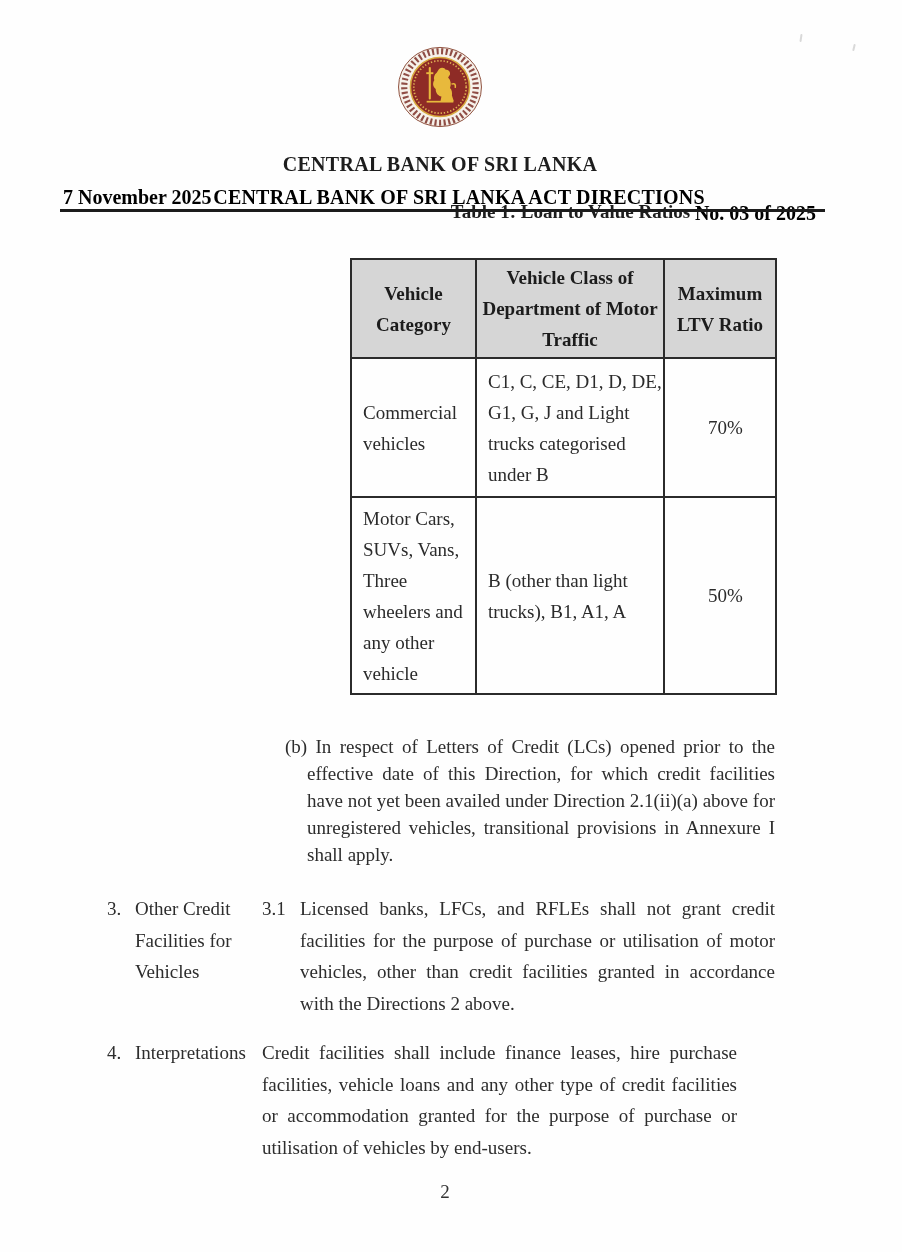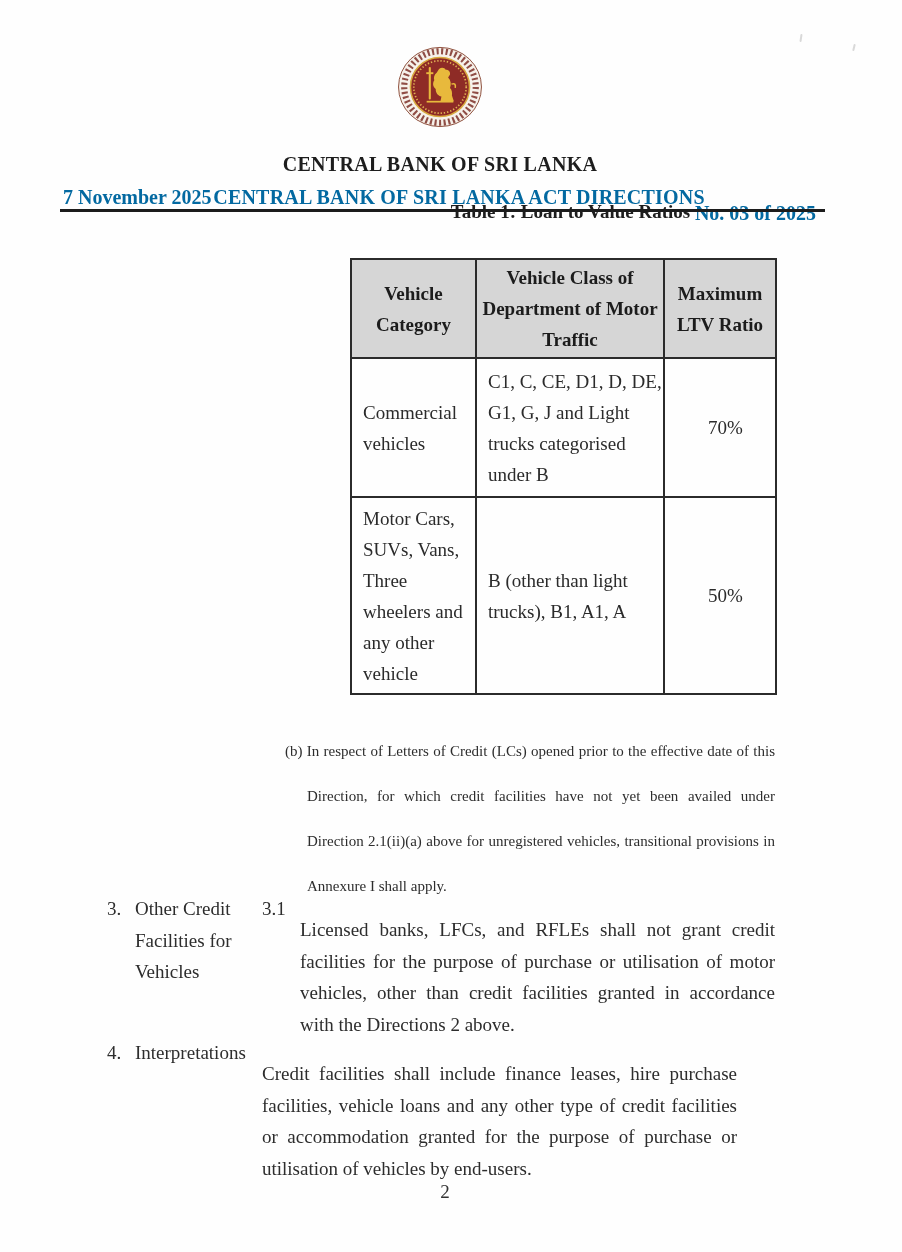--- a/index.html
+++ b/index.html
@@ -23,21 +23,21 @@
   .org-title {
     position: absolute;
     left: 0; top: 153px; width: 880px;
     text-align: center;
     font-size: 20px; font-weight: bold; color: #1d1d1d;
     letter-spacing: 0.3px;
   }
   .header-row {
     position: absolute;
     left: 0; top: 186px; width: 902px; height: 24px;
-    font-size: 20px; font-weight: bold; color: #0369a1;
+    font-size: 20px; font-weight: bold; color: #000000;
   }
   .doc-date   { position: absolute; left: 63px; top: 0; }
   .doc-title  { position: absolute; left: 16px; right: 0; text-align: center; letter-spacing: 0.2px; }
   .doc-number { position: absolute; right: 86px; top: 16px; }
   .header-rule {
     position: absolute;
     left: 60px; top: 209px; width: 765px; height: 3px;
     background: #1c1c1c;
   }
 
@@ -72,36 +72,36 @@
   }
   tr.hdr  { height: 92px; font-family: Liberation Serif, serif; }
   tr.row1 { height: 139px; }
   tr.row2 { height: 197px; }
   td.ratio { text-align: center; padding: 2px 4px; }
 
   
   .clause-b {
     position: absolute;
     left: 285px; top: 714px; width: 490px;
-    font-size: 15px; line-height: 45px;
+    font-size: 19px; line-height: 27px;
     text-align: justify;
     padding-left: 22px; text-indent: -22px;
   }
   .section {
     position: absolute;
     left: 107px; width: 668px;
     display: flex;
     font-size: 19px; line-height: 31.5px;
   }
   .section.sec-3 { top: 893px; }
   .section.sec-4 { top: 1037px; }
   .sec-num     { width: 28px; flex: 0 0 28px; }
   .sec-heading { width: 127px; flex: 0 0 127px; }
   .sec-clause-num { width: 38px; flex: 0 0 38px; }
-  .sec-clause-text { width: 475px; flex: 0 0 475px; text-align: justify; margin-top: 21px; }
+  .sec-clause-text { width: 475px; flex: 0 0 475px; text-align: justify; }
 
   .page-number {
     position: absolute;
     left: 0; top: 1181px; width: 890px;
     text-align: center;
     font-size: 19px; color: #333;
   }
 
   
   .artifact { position: absolute; background: #c9c9c9; border-radius: 2px; opacity: 0.7; }

